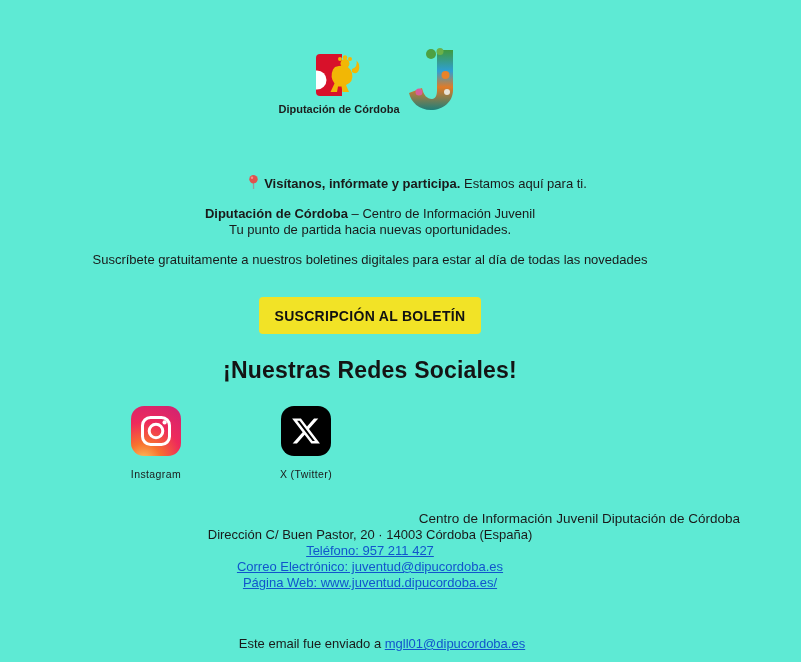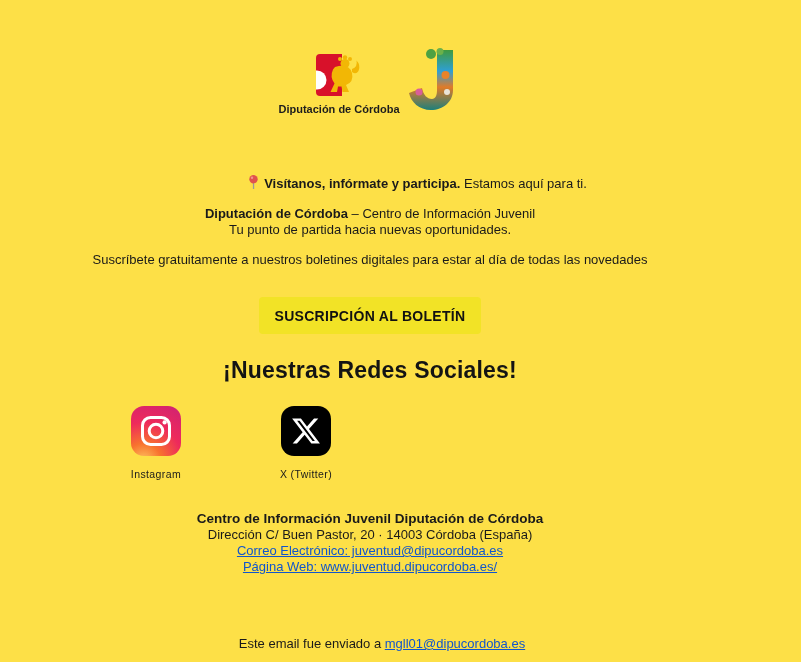--- a/index.html
+++ b/index.html
@@ -1,17 +1,17 @@
 <!DOCTYPE html>
 <html><head>
 <meta charset="utf-8">
 <style>
   html,body{margin:0;padding:0;background:#ffffff;}
   .page{
-    position:relative;width:801px;height:662px;background:#fde047;
+    position:relative;width:801px;height:662px;background:#5eead4;
     font-family:"Liberation Sans", sans-serif;color:#1a1a1a;overflow:hidden;
   }
   .abs{position:absolute;left:0;width:740px;text-align:center;}
 
   
   .logos-row{top:54px;display:flex;justify-content:center;align-items:flex-start;gap:14px;}
   .dipu-block{width:112px;display:flex;flex-direction:column;align-items:center;}
   .dipu-caption{margin-top:3px;font-size:11px;font-weight:bold;color:#1d1d1d;white-space:nowrap;}
   .j-logo{margin-top:-6px;}
 
@@ -33,21 +33,21 @@
   }
 
   
   .social-heading{top:357px;font-size:23px;font-weight:bold;color:#141414;letter-spacing:.2px;}
   .social-row{position:absolute;top:406px;left:81px;width:600px;display:flex;align-items:center;}
   .social-item{width:150px;display:flex;flex-direction:column;align-items:center;cursor:pointer;}
   .social-label{margin-top:8px;font-size:10.5px;color:#1a1a1a;letter-spacing:.4px;}
 
   
   .contact{top:511px;font-size:13px;line-height:16px;}
-  .contact .title{font-weight:bold;font-size:13.5px;}
+  .contact .title{font-weight:normal;font-size:13.5px;text-align:right;}
   a.lnk{color:#1155CC;text-decoration:underline;cursor:pointer;}
 
   
   .sent{top:636px;font-size:13px;color:#1a1a1a;padding-left:12px;}
 </style>
 </head>
 <body>
 
 <div class="page">
 
@@ -150,20 +150,21 @@
       <div class="social-label">X (Twitter)</div>
     </div>
 
 
 
   </div>
 
   <div class="abs contact">
     <div class="title">Centro de Información Juvenil Diputación de Córdoba</div>
     <div>Dirección C/ Buen Pastor, 20 · 14003 Córdoba (España)</div>
+    <div><a class="lnk">Teléfono: 957 211 427</a></div>
     <div><a class="lnk">Correo Electrónico: juventud@dipucordoba.es</a></div>
     <div><a class="lnk">Página Web: www.juventud.dipucordoba.es/</a></div>
   </div>
 
   <div class="abs sent">
     <span>Este email fue enviado a </span><a class="lnk">mgll01@dipucordoba.es</a>
   </div>
 
 </div>
 

